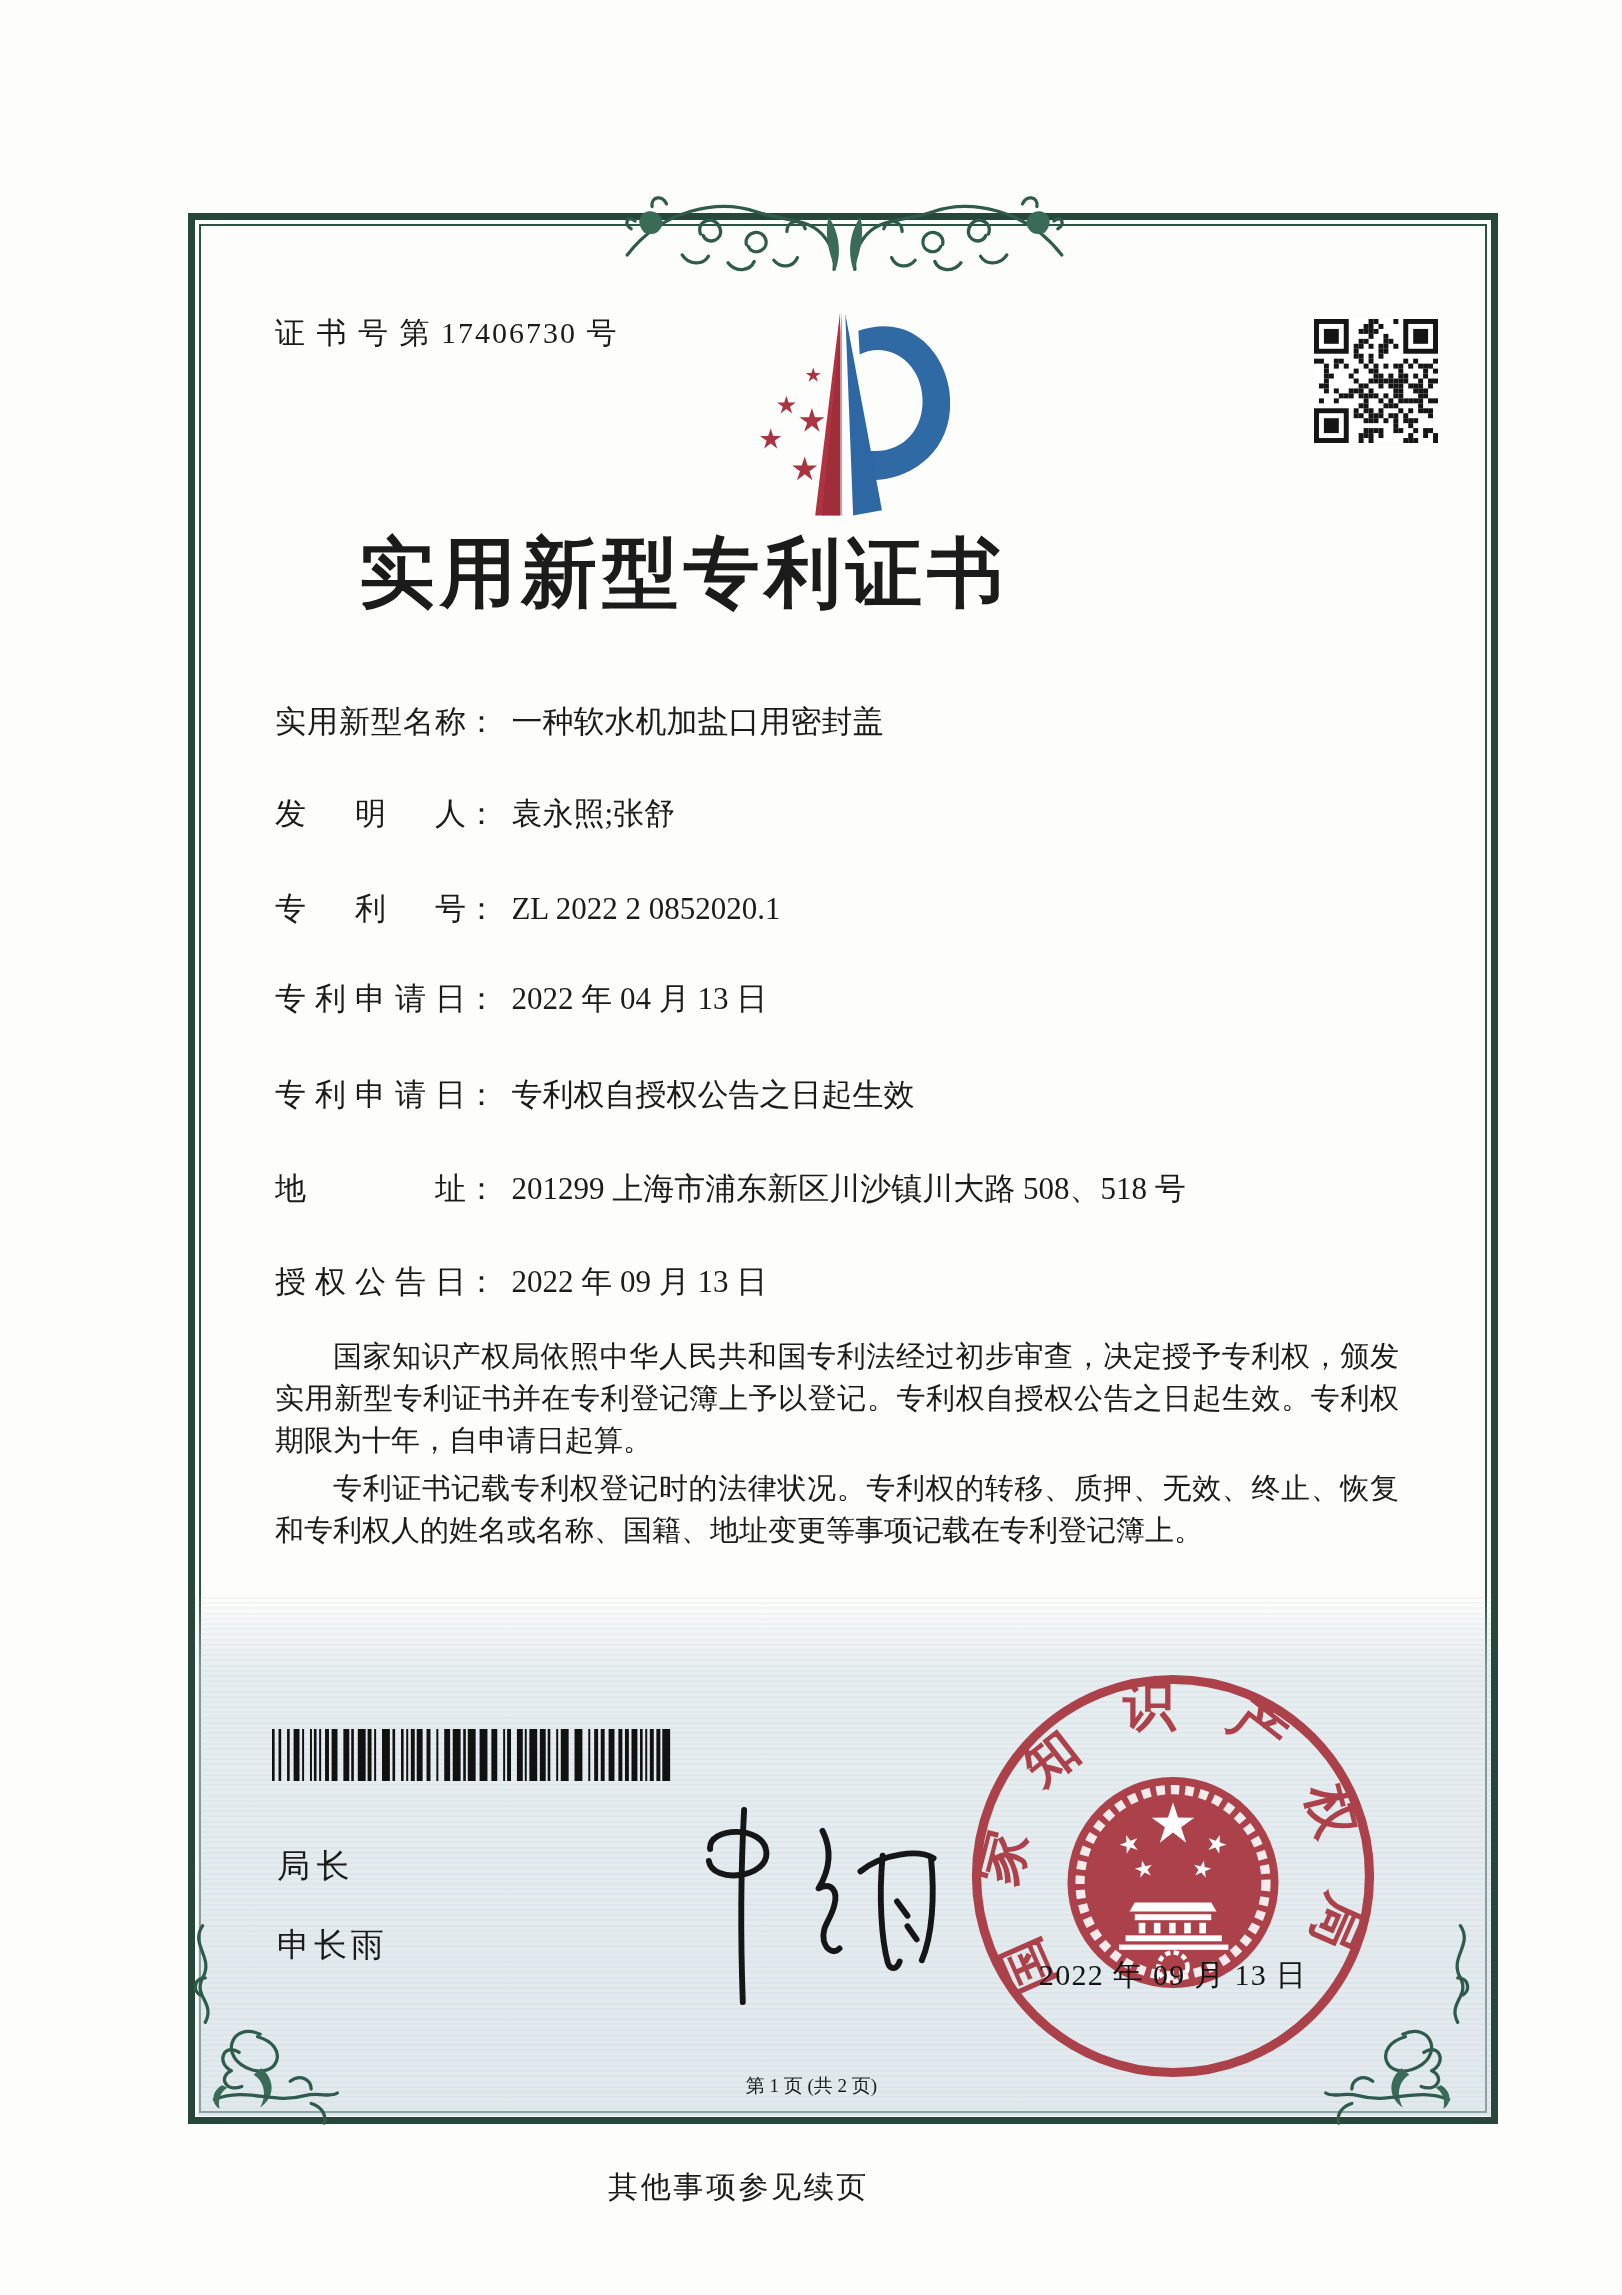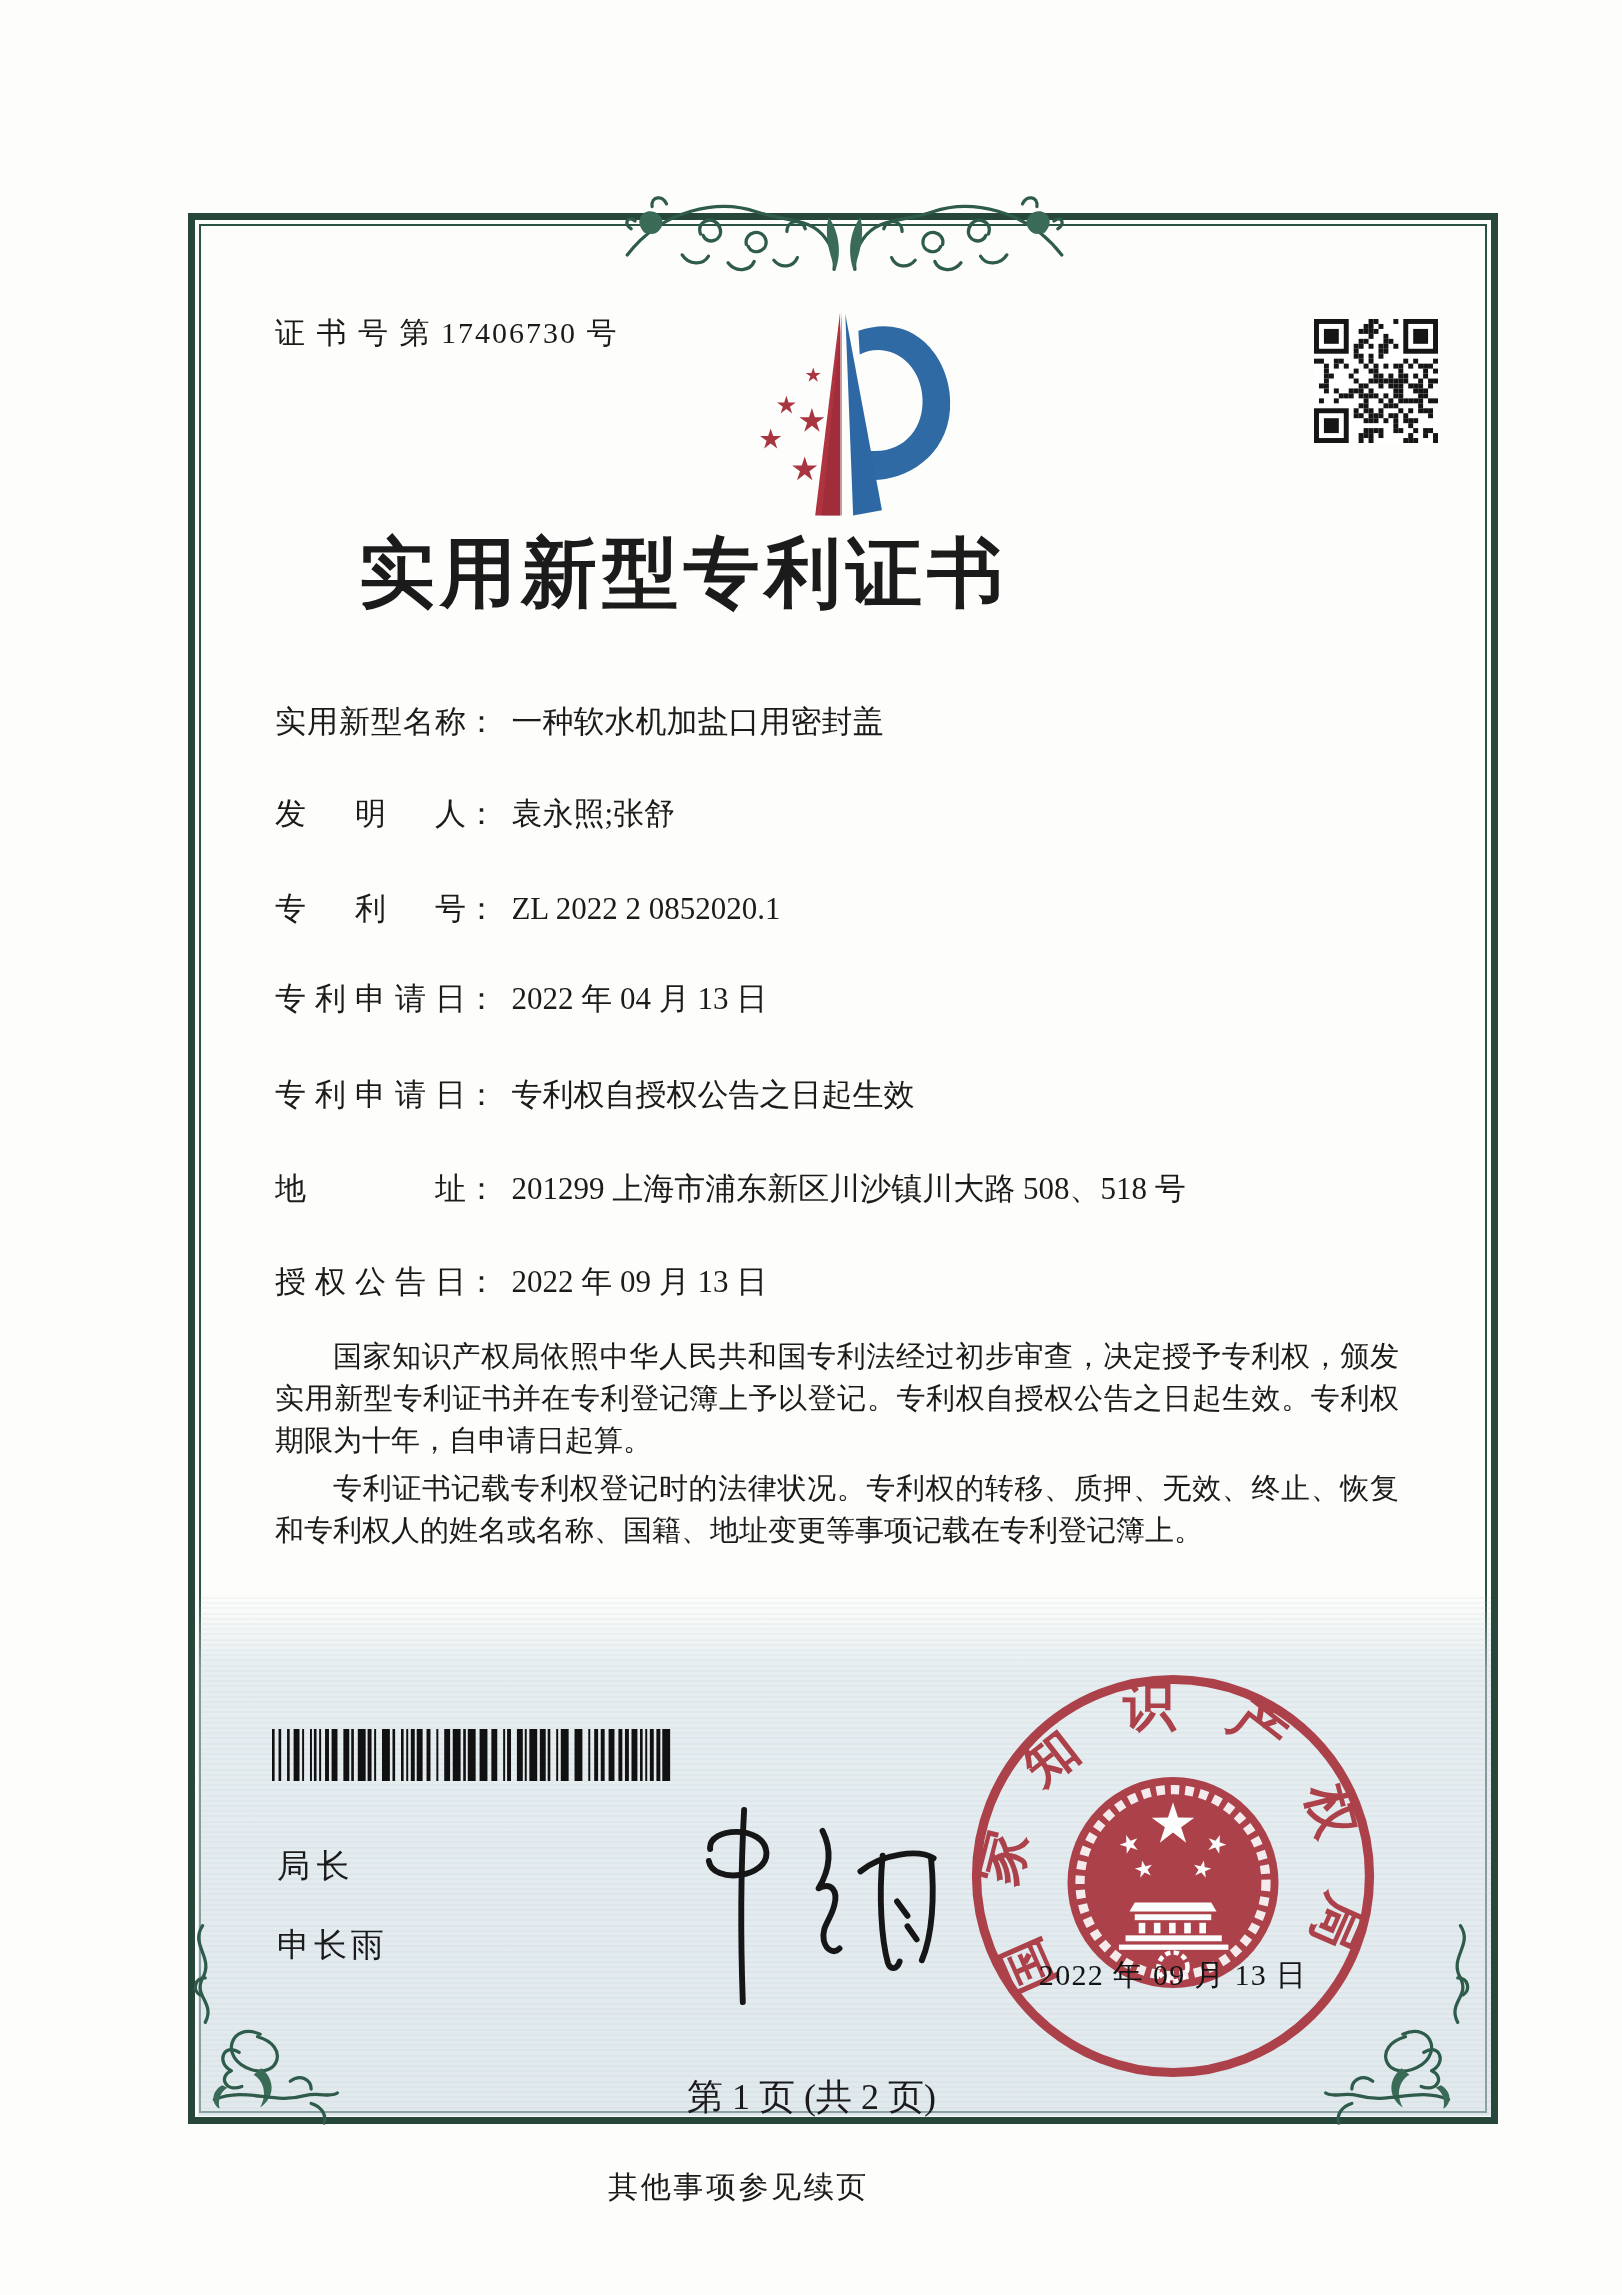--- a/index.html
+++ b/index.html
@@ -50,21 +50,21 @@
 
   .barcode{left:272px;top:1729px;width:406px;height:52px;}
   .director-label{left:277px;top:1844px;font-size:33px;letter-spacing:6.5px;}
   .director-name{left:277px;top:1923px;font-size:33px;letter-spacing:3.9px;}
 
   .seal{left:962px;top:1665px;width:422px;height:422px;opacity:.93;}
   .seal-date{
     left:962px;top:1955px;width:422px;text-align:center;
     font-size:30px;letter-spacing:1.3px;color:#141414;
   }
-  .page-num{left:0;top:2073px;width:1623px;text-align:center;font-size:36px;}
+  .page-num{left:0;top:2073px;width:1623px;text-align:center;font-size:19px;}
   .footer-note{left:0;top:2167px;width:1477px;text-align:center;font-size:30px;letter-spacing:2.6px;}
 
   .qr{left:1314px;top:319px;width:124px;height:124px;background:#fff;}
   .logo{left:730px;top:306px;width:226px;height:216px;}
   .dragons{left:622px;top:171px;width:445px;height:128px;}
   .corner-l{left:162px;top:1923px;width:178px;height:204px;}
   .corner-r{left:1323px;top:1923px;width:178px;height:204px;transform:scaleX(-1);}
   .signature{left:667px;top:1798px;width:281px;height:216px;}
 
   svg{display:block;width:100%;height:100%;}

